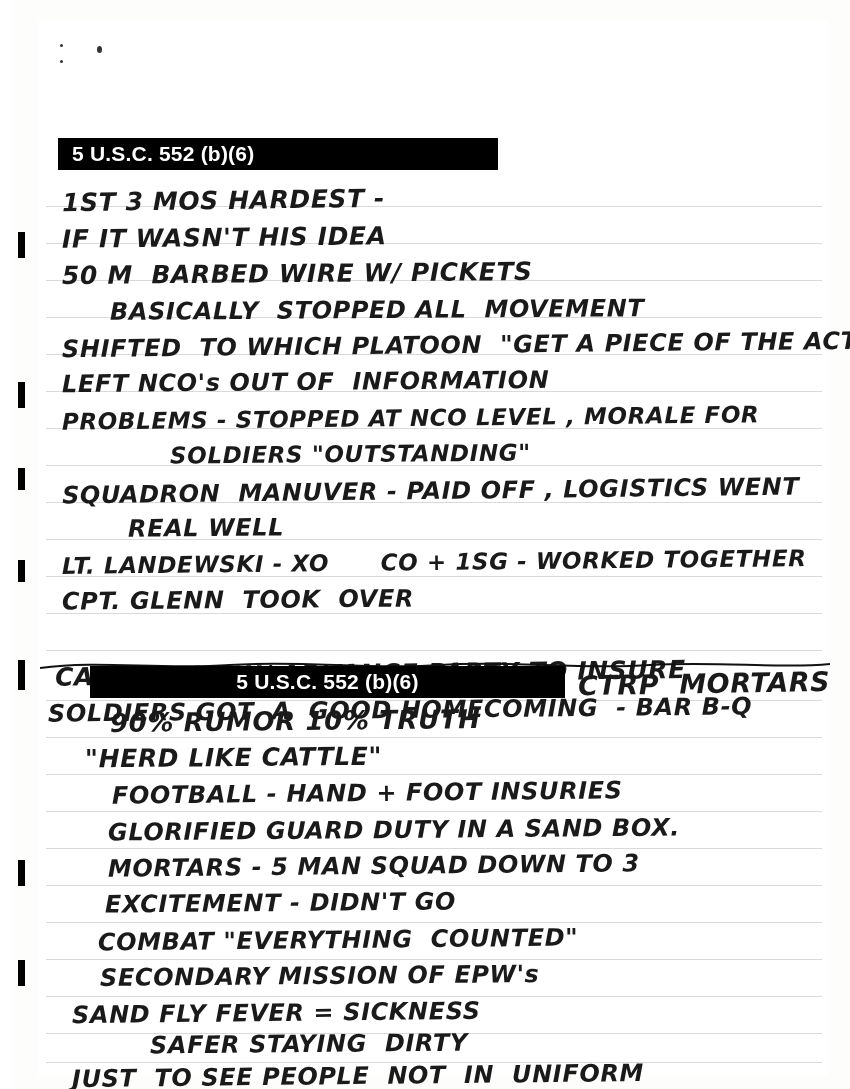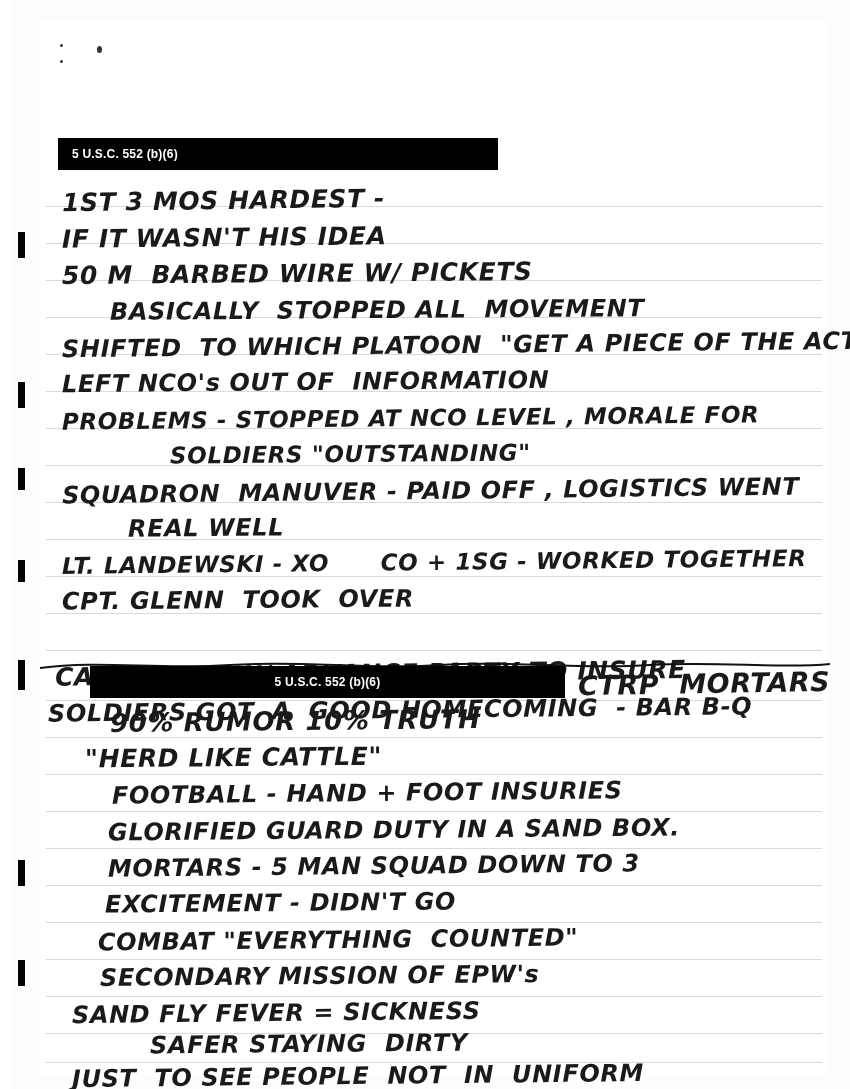--- a/index.html
+++ b/index.html
@@ -57,21 +57,21 @@
     letter-spacing: 0.6px;
   }
 
   
   .redaction {
     position: absolute;
     background: #000000;
     color: #ffffff;
     font-family: "Liberation Sans", sans-serif;
     font-weight: bold;
-    font-size: 12px;
+    font-size: 21px;
     display: flex;
     align-items: center;
     justify-content: center;
     letter-spacing: 0.2px;
   }
 
   .redaction.left-align {
     justify-content: flex-start;
     padding-left: 14px;
     box-sizing: border-box;

